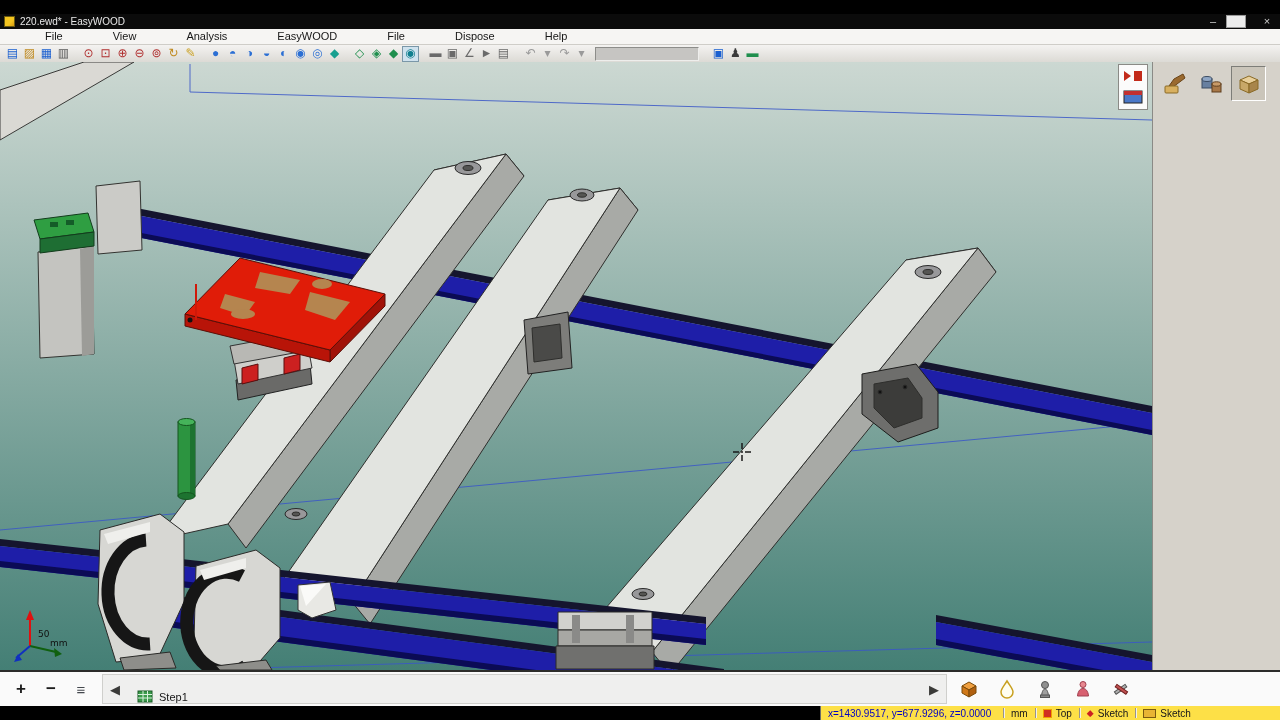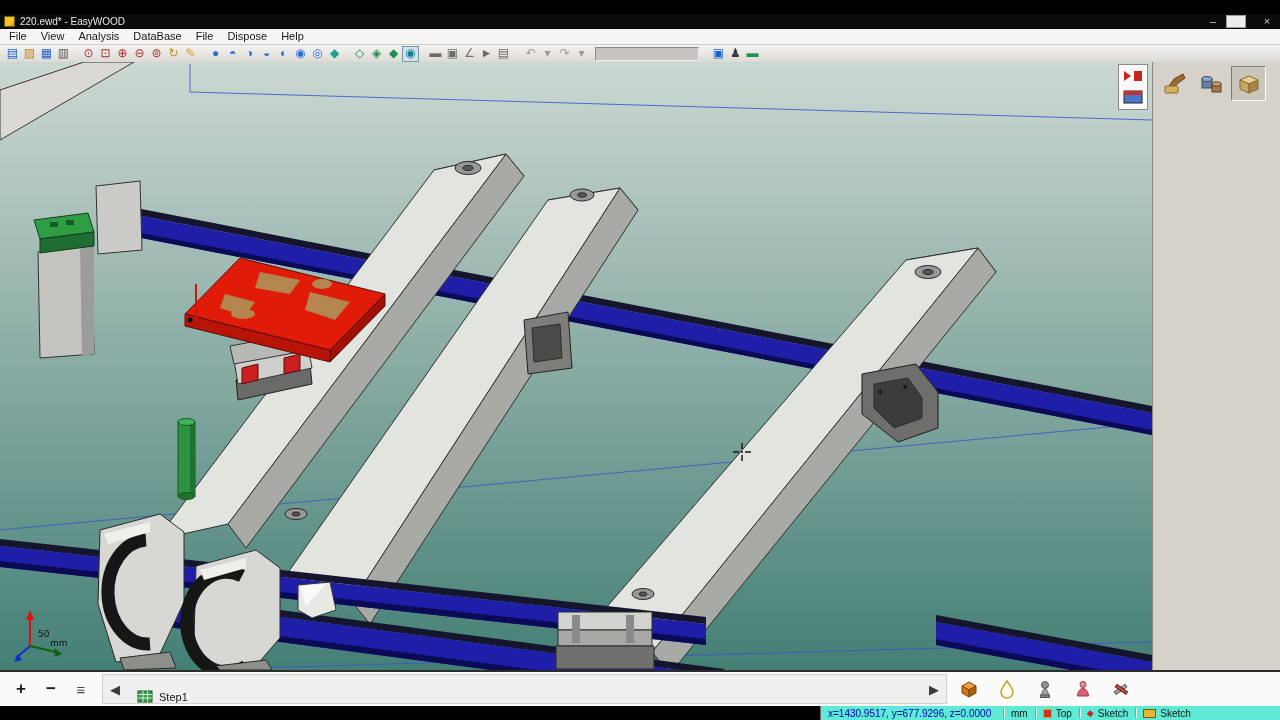--- a/index.html
+++ b/index.html
@@ -15,21 +15,21 @@
   .titlebar{left:0;top:14px;width:1280px;height:15px;background:#0b0b0b;color:#e8e8e8;
     display:flex;align-items:center;font-size:10px;}
   .app-icon{width:11px;height:11px;margin:0 5px 0 4px;background:linear-gradient(135deg,#f4c520 60%,#d89a10);
     border:1px solid #6a5a10;box-sizing:border-box;}
   .win-controls{position:absolute;right:0;top:0;height:15px;display:flex;align-items:center;}
   .win-btn{width:26px;height:13px;text-align:center;line-height:12px;color:#cfcfcf;font-size:11px;}
   .win-btn.max{width:18px;height:11px;background:#ececec;border:1px solid #9a9a9a;margin-right:8px;}
   
   .menubar{left:0;top:29px;width:1280px;height:15px;background:#f6f5f3;display:flex;align-items:center;
     font-size:11px;color:#161616;padding-left:2px;box-sizing:border-box;}
-  .menu-item{padding:0 7px;line-height:15px;}
+  .menu-item{padding:0 7px;line-height:15px;margin-left:36px;}
   
   .toolbar{left:0;top:44px;width:1280px;height:18px;background:linear-gradient(#f4f3f1,#dcdad5);
     border-top:1px solid #cfcdc8;display:flex;align-items:center;padding-left:4px;box-sizing:border-box;}
   .tb-group{display:flex;align-items:center;}
   .tb-icon{width:17px;height:16px;line-height:15px;text-align:center;font-size:12px;}
   .tb-icon.pressed{background:#cfe2ee;border:1px solid #7a97a8;box-sizing:border-box;line-height:13px;}
   .tb-combo{width:102px;height:12px;background:#c6c5c2;border:1px solid;
     border-color:#8d8d8a #eeeeec #eeeeec #8d8d8a;margin:0 5px;}
   
   .viewport{left:0;top:62px;width:1032px;height:608px;background:#b91c1c;border-right:6px solid #15803d;box-sizing:border-box;}
@@ -53,21 +53,21 @@
   .step-strip{margin-left:6px;width:845px;height:30px;background:#efefee;border:1px solid #cfcfcc;
     display:flex;align-items:center;box-sizing:border-box;}
   .strip-arrow{width:24px;height:28px;display:flex;align-items:center;justify-content:center;
     color:#3a3a38;font-size:13px;}
   .step-tab{display:flex;align-items:flex-end;gap:6px;padding:0 10px;height:28px;font-size:11px;color:#161616;}
   .strip-spacer{flex:1;}
   .bb-tools{display:flex;gap:18px;margin-left:12px;align-items:center;}
   .bb-tool{width:20px;height:20px;display:flex;align-items:center;justify-content:center;}
   
   .status-bar{left:0;top:706px;width:1280px;height:14px;background:#000;}
-  .status-panel{position:absolute;left:820px;top:0;width:460px;height:14px;background:#5eead4;
+  .status-panel{position:absolute;left:820px;top:0;width:460px;height:14px;background:#fde047;
     border-left:1px solid #6d6d68;display:flex;align-items:center;font-size:10px;color:#14141a;box-sizing:border-box;}
   .st-item{padding:0 4px;white-space:nowrap;}
   .st-item.coords{color:#0000c4;padding-left:7px;min-width:168px;}
   .st-sep{width:1px;height:10px;background:#98948c;box-shadow:1px 0 0 #f2f0ea;margin:0 3px;}
   .st-cube{width:9px;height:9px;background:#d03020;border:1px solid #f0a000;box-sizing:border-box;margin-left:4px;}
   .st-diamond{color:#cc2222;font-size:9px;margin-left:4px;}
   .st-homag{width:13px;height:9px;background:#e8b434;border:1px solid #7a5a10;box-sizing:border-box;margin-left:4px;}
 </style>
 </head>
 <body>
@@ -85,21 +85,21 @@
 </div>
 
 <div class="abs menubar">
 
     <span class="menu-item">File</span>
 
     <span class="menu-item">View</span>
 
     <span class="menu-item">Analysis</span>
 
-    <span class="menu-item">DataBase</span>
+    <span class="menu-item">EasyWOOD</span>
 
     <span class="menu-item">File</span>
 
     <span class="menu-item">Dispose</span>
 
     <span class="menu-item">Help</span>
   </div>
 
 <div class="abs toolbar">
   <div class="tb-group">

